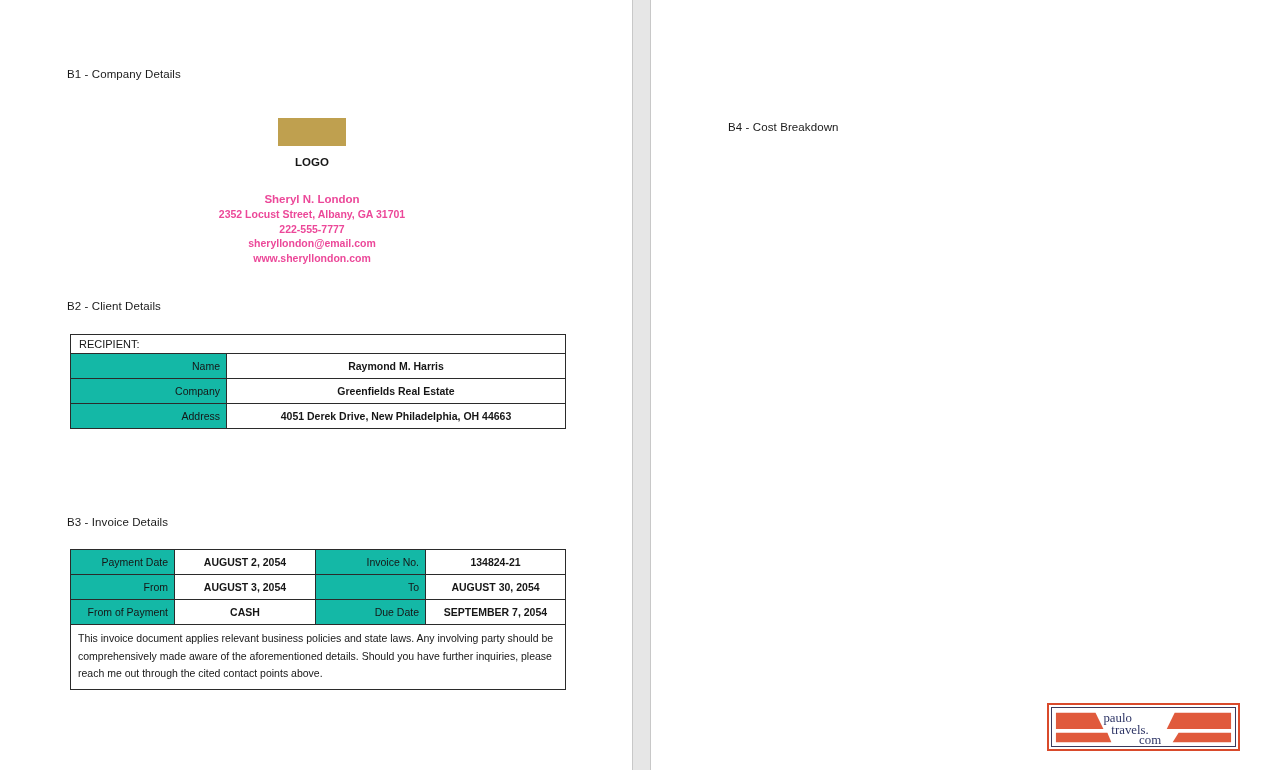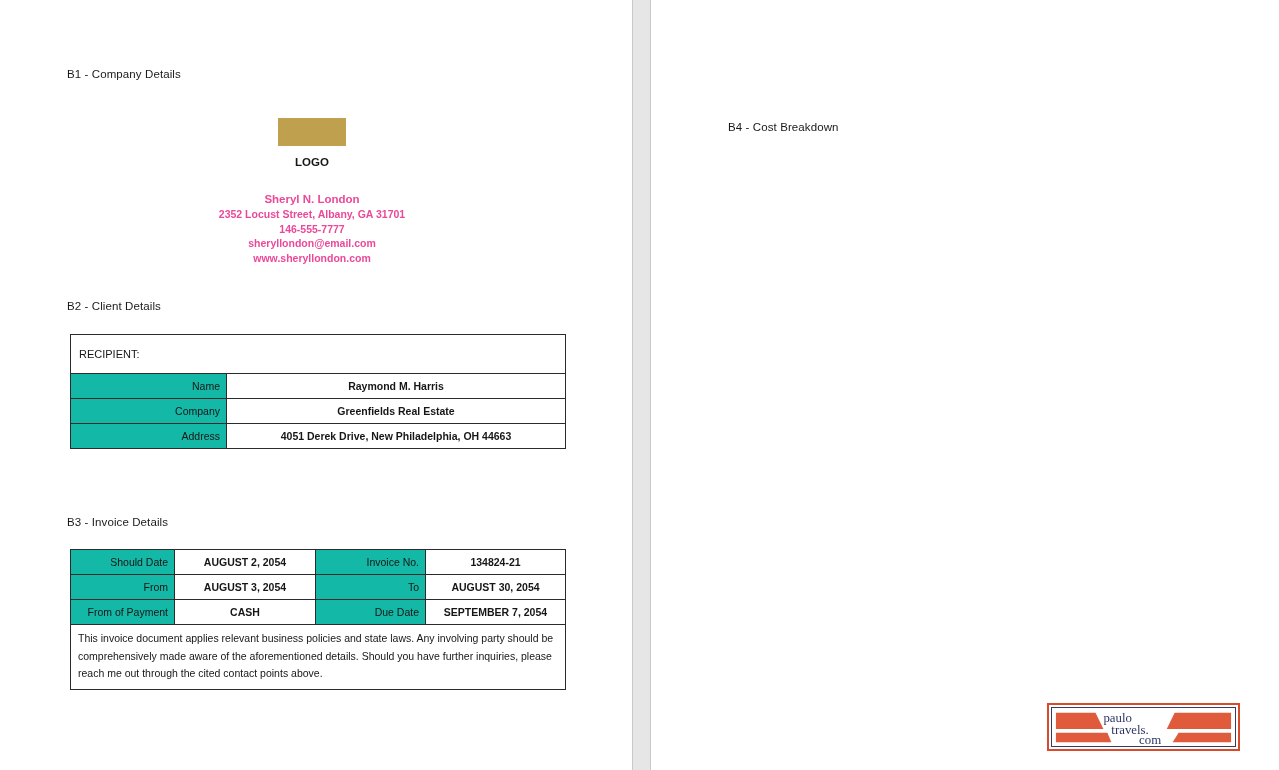--- a/index.html
+++ b/index.html
@@ -90,21 +90,21 @@
     background: #14b8a6;
     color: #ffffff;
     text-align: right;
     font-weight: normal;
     font-size: 10.5px;
   }
   .val { text-align: center; font-weight: bold; }
 
   
   #b2 { left: 70px; top: 334px; width: 495px; }
-  #b2 .recip { text-align: left; font-size: 11px; font-weight: normal; height: 39px; padding-left: 8px; }
+  #b2 .recip { text-align: left; font-size: 11px; font-weight: normal; height: 19px; padding-left: 8px; }
   #b2 tr.datarow td { height: 25px; }
 
   
   #b3 { left: 70px; top: 549px; width: 495px; }
   #b3 td { height: 25px; }
   #b3 td.note {
     text-align: left;
     font-weight: normal;
     font-size: 10.5px;
     line-height: 17.5px;
@@ -139,21 +139,21 @@
   <div class="page page-left">
 
     <div class="section-label" style="left:67px; top:68px;">B1 - Company Details</div>
 
     <div class="logo-box"></div>
     <div class="logo-caption">LOGO</div>
 
     <div class="company-block">
       <div class="cname">Sheryl N. London</div>
       <div class="cline">2352 Locust Street, Albany, GA 31701</div>
-      <div class="cline">146-555-7777</div>
+      <div class="cline">222-555-7777</div>
       <div class="cline">sheryllondon@email.com</div>
       <div class="cline">www.sheryllondon.com</div>
     </div>
 
     <div class="section-label" style="left:67px; top:300px;">B2 - Client Details</div>
 
     <table class="doc" id="b2">
       <colgroup>
           <col style="width:156px">
           <col style="width:339px">
@@ -181,21 +181,21 @@
 
     <table class="doc" id="b3">
       <colgroup>
         <col style="width:104px">
           <col style="width:141px">
         <col style="width:110px">
           <col style="width:140px">
       </colgroup>
       <tbody>
         <tr>
-          <td class="gold">Should Date</td>
+          <td class="gold">Payment Date</td>
           <td class="val">AUGUST 2, 2054</td>
           <td class="gold">Invoice No.</td>
           <td class="val">134824-21</td>
         </tr>
         <tr>
           <td class="gold">From</td>
           <td class="val">AUGUST 3, 2054</td>
           <td class="gold">To</td>
           <td class="val">AUGUST 30, 2054</td>
         </tr>

